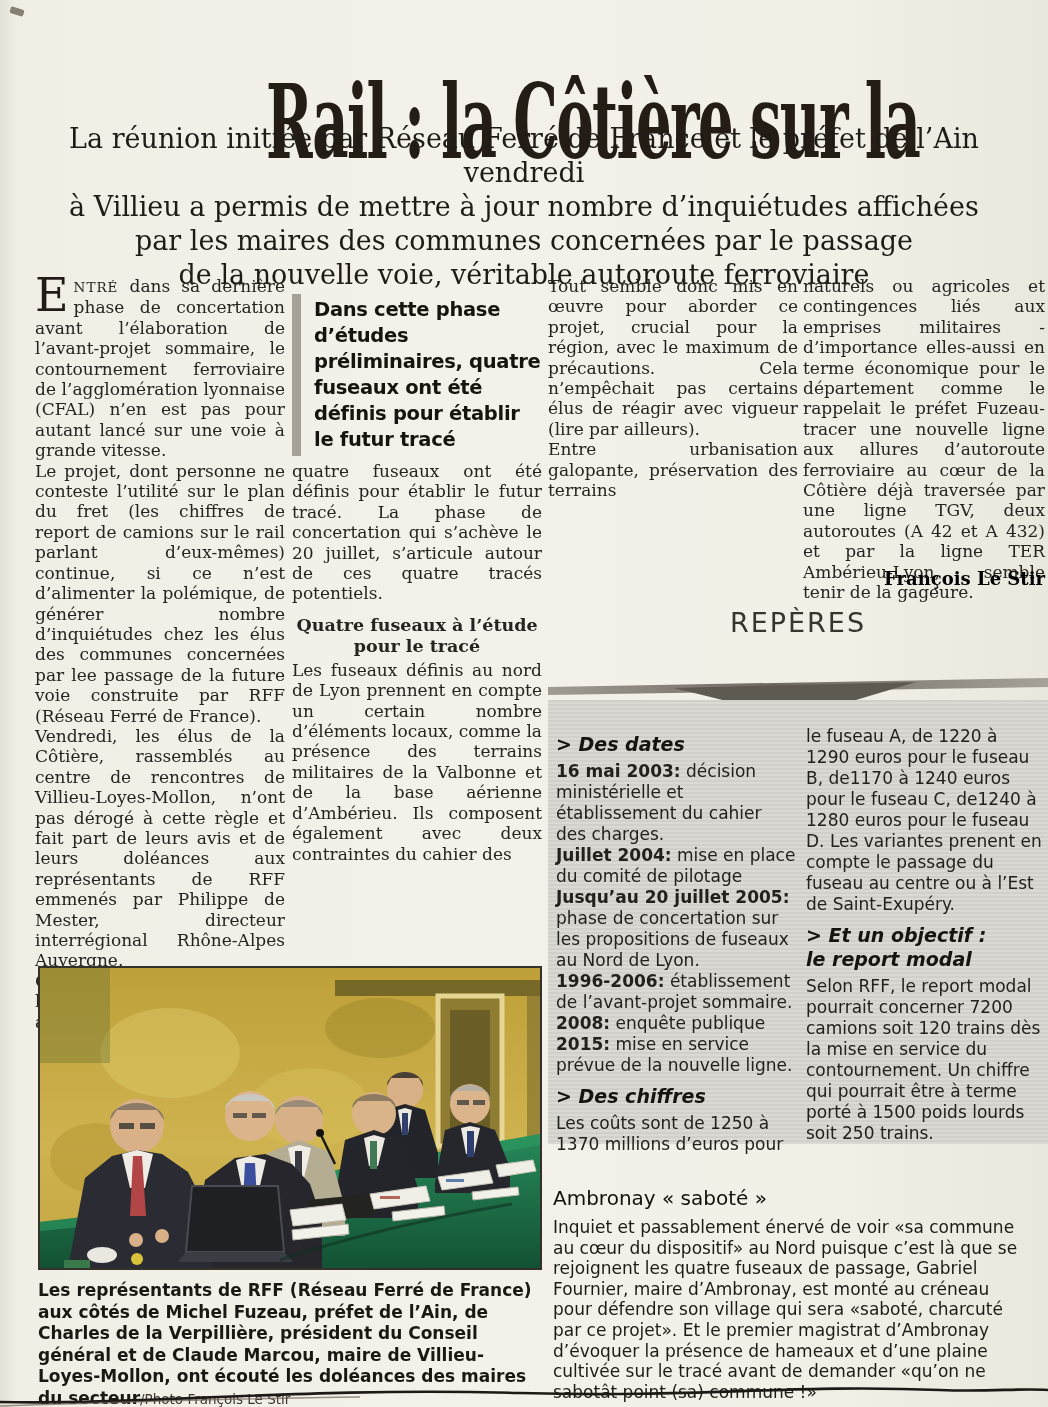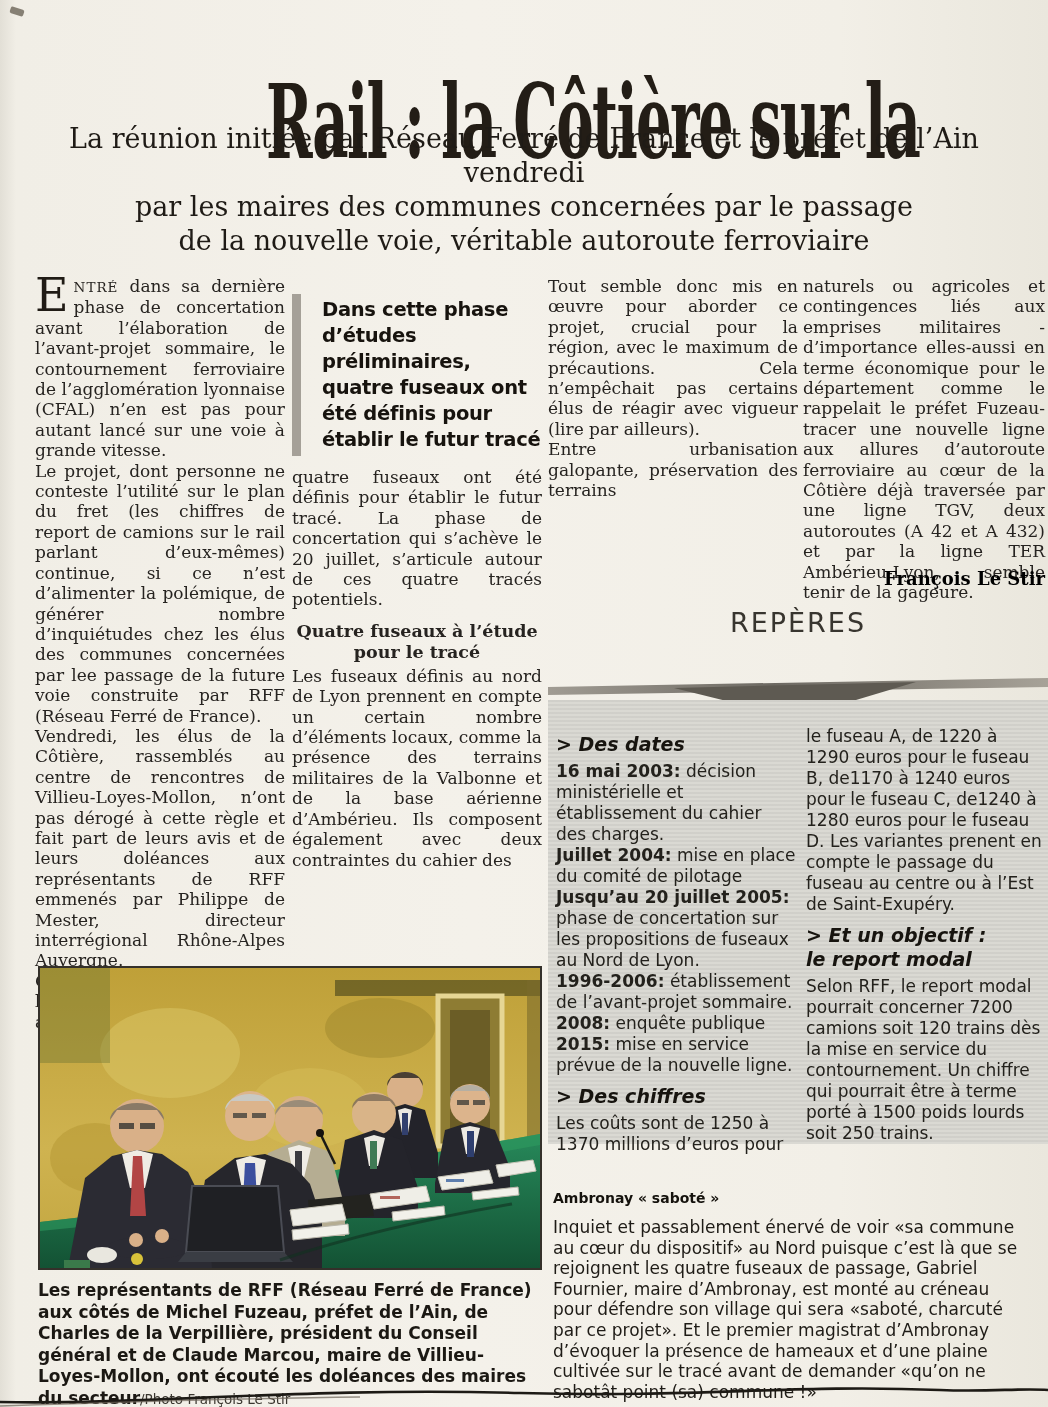--- a/index.html
+++ b/index.html
@@ -17,21 +17,21 @@
     font-size:27px;line-height:34px;color:#1f1b16;}
   .col{position:absolute;width:250px;text-align:justify;font-size:17px;line-height:20.4px;hyphens:auto;}
   .col p{margin:0;}
   .col1{left:35px;top:276px;}
   .col2{left:292px;top:276px;}
   .col3{left:548px;top:276px;}
   .col4{left:803px;top:276px;width:242px;}
   .dropcap{float:left;font-size:46px;line-height:39px;padding-right:5px;color:#201b15;}
   .smallcaps{font-size:13.5px;letter-spacing:1px;}
   .pullquote{
-    margin:18px 0 11px 0;padding:3px 0 3px 21px;border-left:9px solid #a5a098;
+    margin:18px 0 5px 0;padding:3px 0 3px 13px;border-left:9px solid #a5a098;
     font-family:"DejaVu Sans", sans-serif;font-weight:bold;font-size:19.5px;line-height:26px;
     text-align:left;color:#17130e;letter-spacing:-0.3px;
   }
   .subhead{font-weight:bold;font-size:17.5px;line-height:21px;margin:11px 0 3px 0;text-align:center;}
   .byline{position:absolute;left:803px;top:568px;width:242px;text-align:right;
     font-weight:bold;font-size:18px;color:#000000;}
   .reperes-title{position:absolute;left:548px;top:607px;width:500px;text-align:center;
     font-family:"DejaVu Sans", sans-serif;font-size:27px;letter-spacing:2px;color:#38352f;}
   .reperes-arrow{position:absolute;left:548px;top:674px;width:500px;height:46px;}
   .reperes-box{
@@ -46,35 +46,36 @@
   .rep-h2{margin-top:8px;}
   .rep-col p{margin:0;}
   .photo{position:absolute;left:38px;top:966px;width:504px;height:304px;
     border:2px solid #34302a;box-sizing:border-box;background:#c9a93e;}
   .photo svg{display:block;width:100%;height:100%;}
   .caption{position:absolute;left:38px;top:1280px;width:508px;
     font-family:"DejaVu Sans", sans-serif;font-weight:bold;font-size:17px;line-height:21.5px;color:#1b1813;}
   .credit{font-weight:normal;font-size:13.5px;color:#3a362f;}
   .ambronay{position:absolute;left:553px;top:1186px;width:477px;
     font-family:"DejaVu Sans", sans-serif;color:#1e1b16;}
-  .ambronay-h{font-weight:bold;font-size:14px;line-height:25px;margin:0 0 6px 0;color:#15120d;}
+  .ambronay-h{font-weight:normal;font-size:20px;line-height:25px;margin:0 0 6px 0;color:#15120d;}
   .ambronay-b{font-size:17px;line-height:20.6px;text-align:left;margin:0;}
   .fold{position:absolute;left:0;top:1378px;width:1048px;height:29px;}
   .scan-mark{position:absolute;left:10px;top:8px;width:14px;height:7px;background:#6c6458;
     border-radius:2px;transform:rotate(18deg);opacity:.8;}
 </style>
 </head>
 <body>
 
 <div class="scan-mark"></div>
 
 <h1 class="headline">Rail : la Côtière sur la</h1>
 
 <div class="lede">
   <div>La réunion initiée par Réseau Ferré de France et le préfet de l’Ain vendredi</div>
+  <div>à Villieu a permis de mettre à jour nombre d’inquiétudes affichées</div>
   <div>par les maires des communes concernées par le passage</div>
   <div>de la nouvelle voie, véritable autoroute ferroviaire</div>
 </div>
 
 <div class="col col1">
   <p><span class="dropcap">E</span><span class="smallcaps">NTRÉ</span><span> dans sa dernière phase de concertation avant l’élaboration de l’avant-projet sommaire, le contournement ferroviaire de l’agglomération lyonnaise (CFAL) n’en est pas pour autant lancé sur une voie à grande vitesse.</span></p>
   <p>Le projet, dont personne ne conteste l’utilité sur le plan du fret (les chiffres de report de camions sur le rail parlant d’eux-mêmes) continue, si ce n’est d’alimenter la polémique, de générer nombre d’inquiétudes chez les élus des communes concernées par lee passage de la future voie construite par RFF (Réseau Ferré de France).</p>
   <p>Vendredi, les élus de la Côtière, rassemblés au centre de rencontres de Villieu-Loyes-Mollon, n’ont pas dérogé à cette règle et fait part de leurs avis et de leurs doléances aux représentants de RFF emmenés par Philippe de Mester, directeur interrégional Rhône-Alpes Auvergne.</p>
   <p>Ce dernier notait que l’objectif du projet tient autant dans</p>
 </div>

